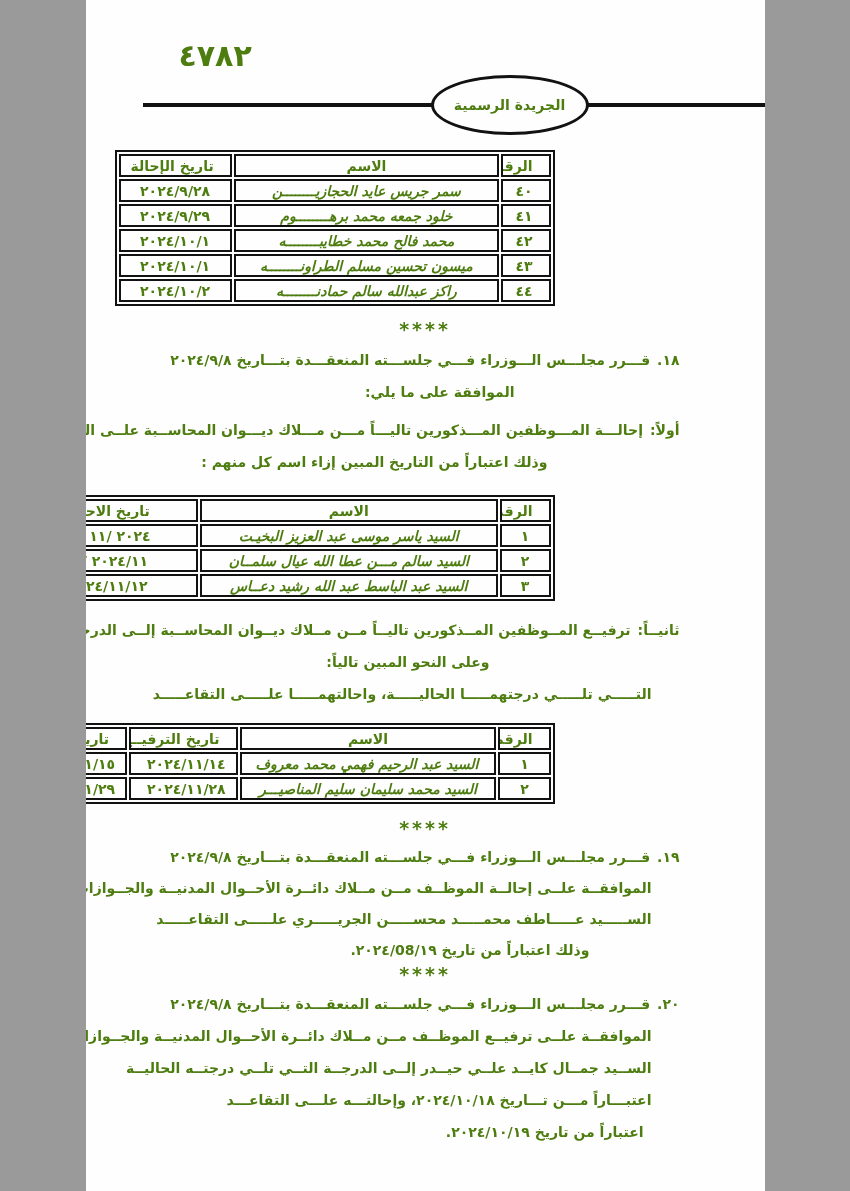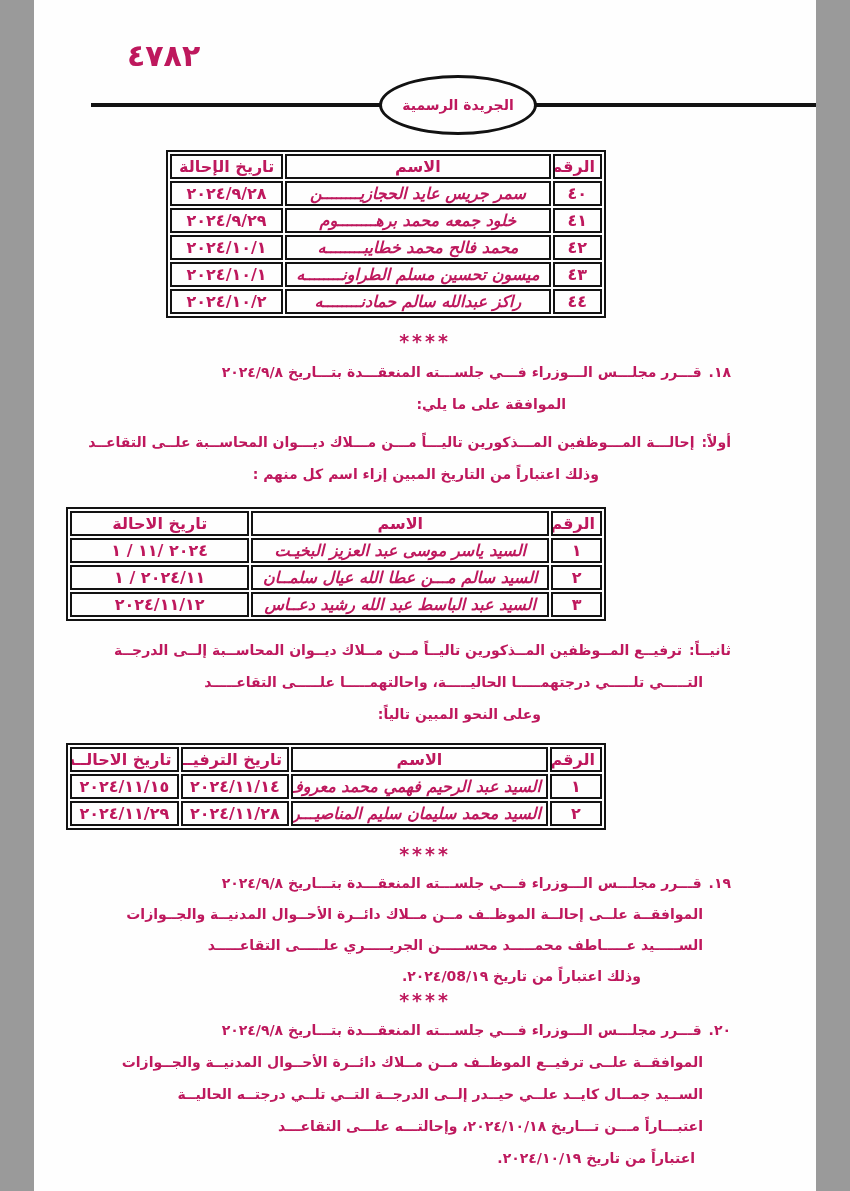--- a/index.html
+++ b/index.html
@@ -1,21 +1,21 @@
 <!DOCTYPE html>
 <html lang="ar" dir="rtl"><head>
 <meta charset="utf-8">
 <style>
   html,body { margin:0; padding:0; background:#9a9a9a; }
   .page {
     position:relative;
-    width:782px; height:1191px;
+    width:679px; height:1191px;
     margin:0 auto;
     background:#fefefe;
-    color:#be185d;
+    color:#4d7c0f;
     font-family:"DejaVu Sans", sans-serif;
     font-weight:bold;
     direction:rtl;
     overflow:hidden;
   }
 
   
   .page-number {
     position:absolute; top:38px; left:93px;
     font-size:30px; letter-spacing:4px; direction:ltr;
@@ -37,22 +37,22 @@
 
   
   table.gz {
     border-collapse:separate; border-spacing:2px;
     border:2.5px solid #121212;
     background:#fefefe;
     table-layout:fixed;
   }
   table.gz td, table.gz th {
     border:2px solid #121212;
-    font-size:16px; font-weight:bold;
-    height:17px; padding:1px 5px;
+    font-size:14px; font-weight:bold;
+    height:17px; padding:1px 16px;
     text-align:center; vertical-align:middle;
     white-space:nowrap; overflow:hidden;
   }
   .t1 { width:440px; margin:0 210px 0 auto; }
   .t23 { width:540px; margin:0 210px 0 auto; }
   td.name { text-align:right;font-style:italic; }
   td.date, th.date-h { letter-spacing:1.5px; }
   td.date { direction:ltr; }
   .t1 .c-num{width:48px} .t1 .c-name{width:258px} .t1 .c-date{width:110px}
   .t2 .c-num{width:50px} .t2 .c-name{width:292px} .t2 .c-date{width:176px}
@@ -183,22 +183,22 @@
         <td class="name">السيد عبد الباسط عبد الله رشيد دعــاس</td>
         <td class="date">٢٠٢٤/١١/١٢</td>
       </tr>
     </tbody>
       </table>
 
     <section class="block c2">
       <div class="tline">
         <span class="clabel">ثانيــاً:</span><span>ترفيــع المــوظفين المــذكورين تاليــاً مــن مــلاك ديــوان المحاســبة إلــى الدرجــة</span>
       </div>
+      <div class="tline ind190">وعلى النحو المبين تالياً:</div>
       <div class="tline hang">التـــــي تلـــــي درجتهمـــــا الحاليـــــة، واحالتهمـــــا علـــــى التقاعـــــد</div>
-      <div class="tline ind190">وعلى النحو المبين تالياً:</div>
     </section>
 
     <table class="gz t23 t3 tbl3">
       <colgroup>
           <col class="c-num">
           <col class="c-name">
           <col class="c-date">
           <col class="c-date">
         </colgroup>
       <tbody>

